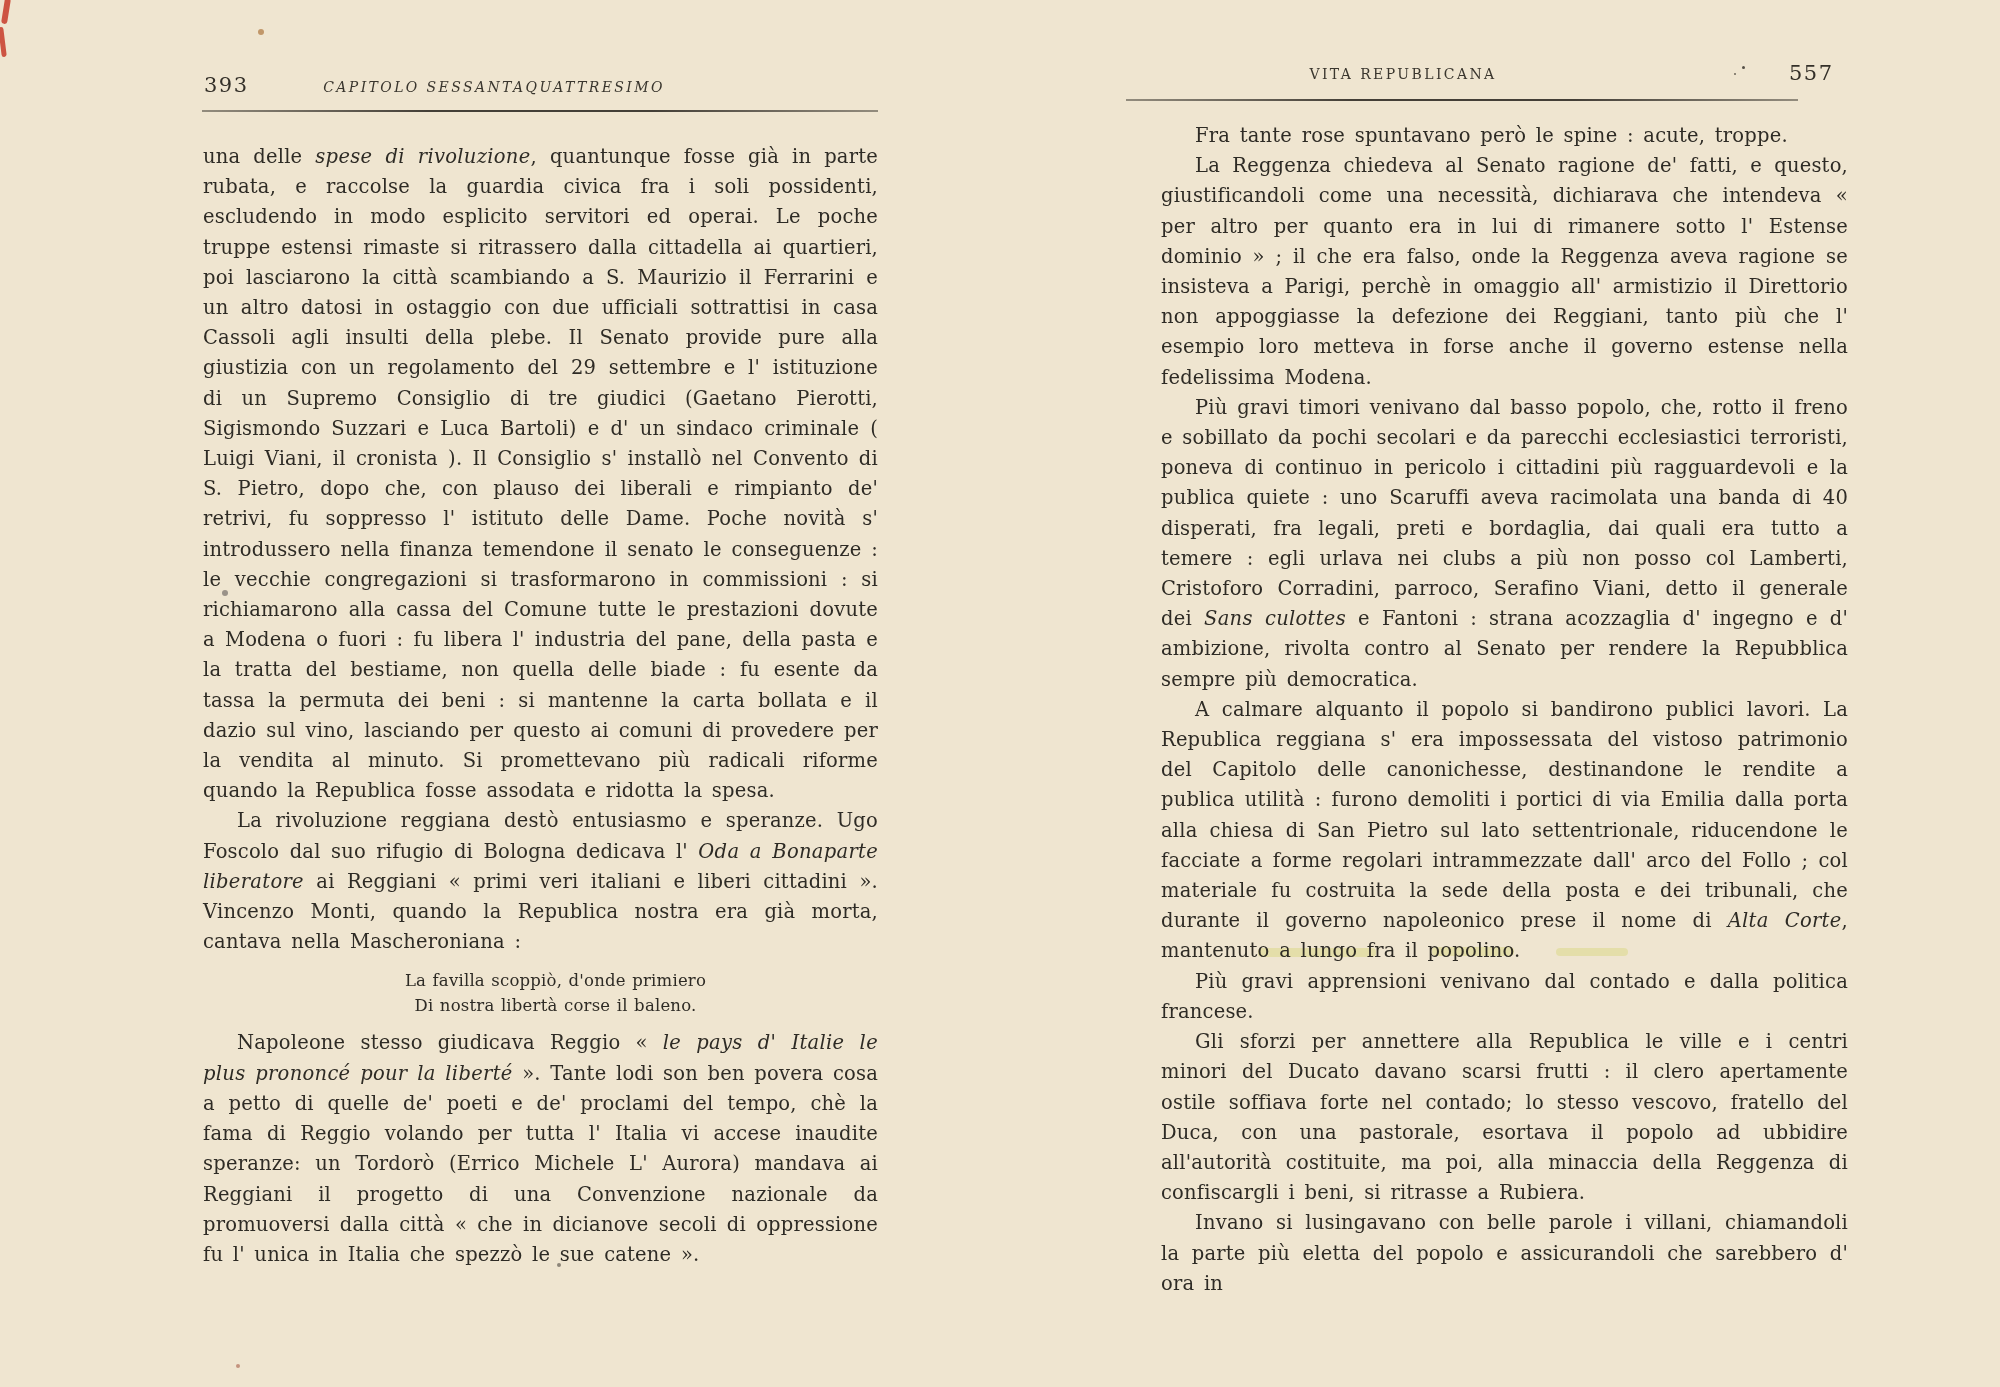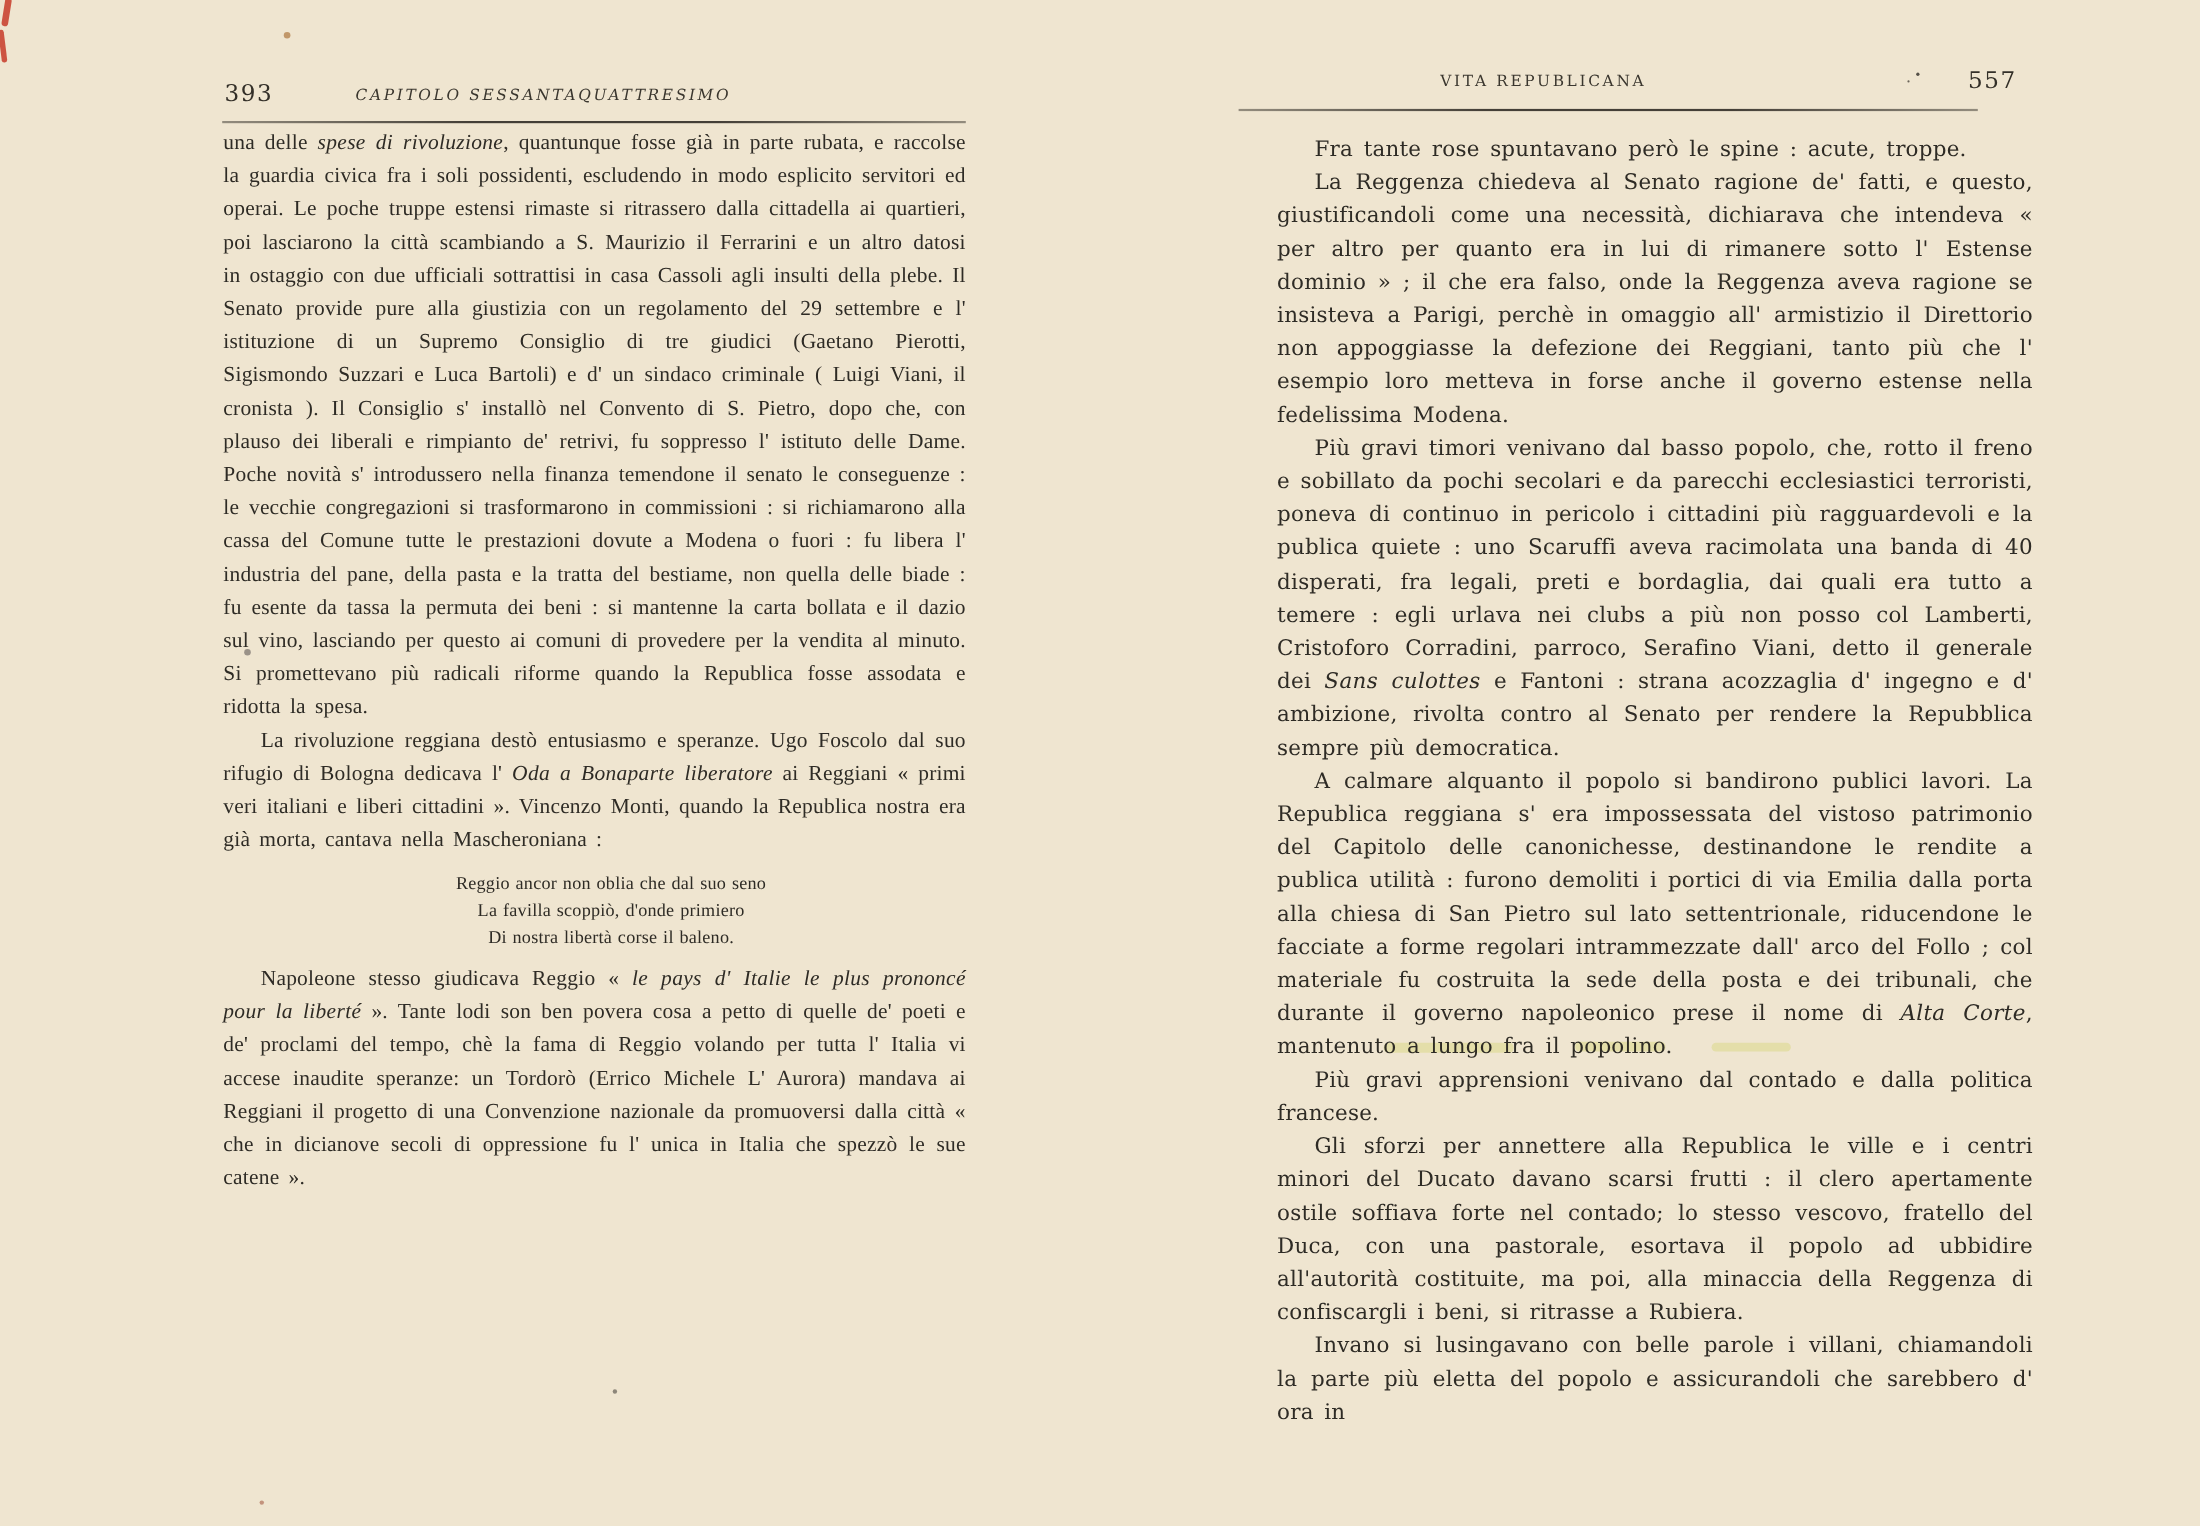--- a/index.html
+++ b/index.html
@@ -92,25 +92,24 @@
 <div class="speck" style="left:557px; top:1263px; width:4px; height:4px; background:#8d8679;"></div>
 <div class="speck" style="left:236px; top:1364px; width:4px; height:4px; background:#b0705a; opacity:.7;"></div>
 
 <div class="artifact-tint" style="left:1258px; top:948px; width:118px; height:9px;"></div>
 <div class="artifact-tint" style="left:1432px; top:947px; width:82px; height:9px;"></div>
 <div class="artifact-tint" style="left:1556px; top:948px; width:72px; height:8px;"></div>
 
 <div class="page-number" style="left:204px; top:73px;">393</div>
 <div class="running-head" style="left:494px; top:79px;font-style:italic;">CAPITOLO SESSANTAQUATTRESIMO</div>
 <div class="head-rule" style="left:202px; top:110px; width:676px;"></div>
-<div class="page-body" style="left:203px; top:115px; width:675px;font-family:Liberation Serif, serif;">
+<div class="page-body" style="left:203px; top:142px; width:675px;">
     <p class=""><span>una delle </span><em>spese di rivoluzione</em><span>, quantunque fosse già in parte rubata, e raccolse la guardia civica fra i soli possidenti, escludendo in modo esplicito servitori ed operai. Le poche truppe estensi rimaste si ritrassero dalla cittadella ai quartieri, poi lasciarono la città scambiando a S. Maurizio il Ferrarini e un altro datosi in ostaggio con due ufficiali sottrattisi in casa Cassoli agli insulti della plebe. Il Senato provide pure alla giustizia con un regolamento del 29 settembre e l' istituzione di un Supremo Consiglio di tre giudici (Gaetano Pierotti, Sigismondo Suzzari e Luca Bartoli) e d' un sindaco criminale ( Luigi Viani, il cronista ). Il Consiglio s' installò nel Convento di S. Pietro, dopo che, con plauso dei liberali e rimpianto de' retrivi, fu soppresso l' istituto delle Dame. Poche novità s' introdussero nella finanza temendone il senato le conseguenze : le vecchie congregazioni si trasformarono in commissioni : si richiamarono alla cassa del Comune tutte le prestazioni dovute a Modena o fuori : fu libera l' industria del pane, della pasta e la tratta del bestiame, non quella delle biade : fu esente da tassa la permuta dei beni : si mantenne la carta bollata e il dazio sul vino, lasciando per questo ai comuni di provedere per la vendita al minuto. Si promettevano più radicali riforme quando la Republica fosse assodata e ridotta la spesa.</span></p>
     <p class="indent"><span>La rivoluzione reggiana destò entusiasmo e speranze. Ugo Foscolo dal suo rifugio di Bologna dedicava l' </span><em>Oda a Bonaparte liberatore</em><span> ai Reggiani « primi veri italiani e liberi cittadini ». Vincenzo Monti, quando la Republica nostra era già morta, cantava nella Mascheroniana :</span></p>
     <div class="verse">
-      <div>Reggio ancor non oblia che dal suo seno</div>
       <div>La favilla scoppiò, d'onde primiero</div>
       <div>Di nostra libertà corse il baleno.</div>
     </div>
     <p class="indent"><span>Napoleone stesso giudicava Reggio « </span><em>le pays d' Italie le plus prononcé pour la liberté</em><span> ». Tante lodi son ben povera cosa a petto di quelle de' poeti e de' proclami del tempo, chè la fama di Reggio volando per tutta l' Italia vi accese inaudite speranze: un Tordorò (Errico Michele L' Aurora) mandava ai Reggiani il progetto di una Convenzione nazionale da promuoversi dalla città « che in dicianove secoli di oppressione fu l' unica in Italia che spezzò le sue catene ».</span></p>
   </div>
 
 <div class="running-head" style="left:1403px; top:66px;">VITA REPUBLICANA</div>
 <div class="page-number" style="left:1763px; top:61px;margin-left:26px;">557</div>
 <div class="head-rule" style="left:1126px; top:99px; width:672px;"></div>
 <div class="page-body" style="left:1121px; top:121px; width:687px;margin-left:40px;">

